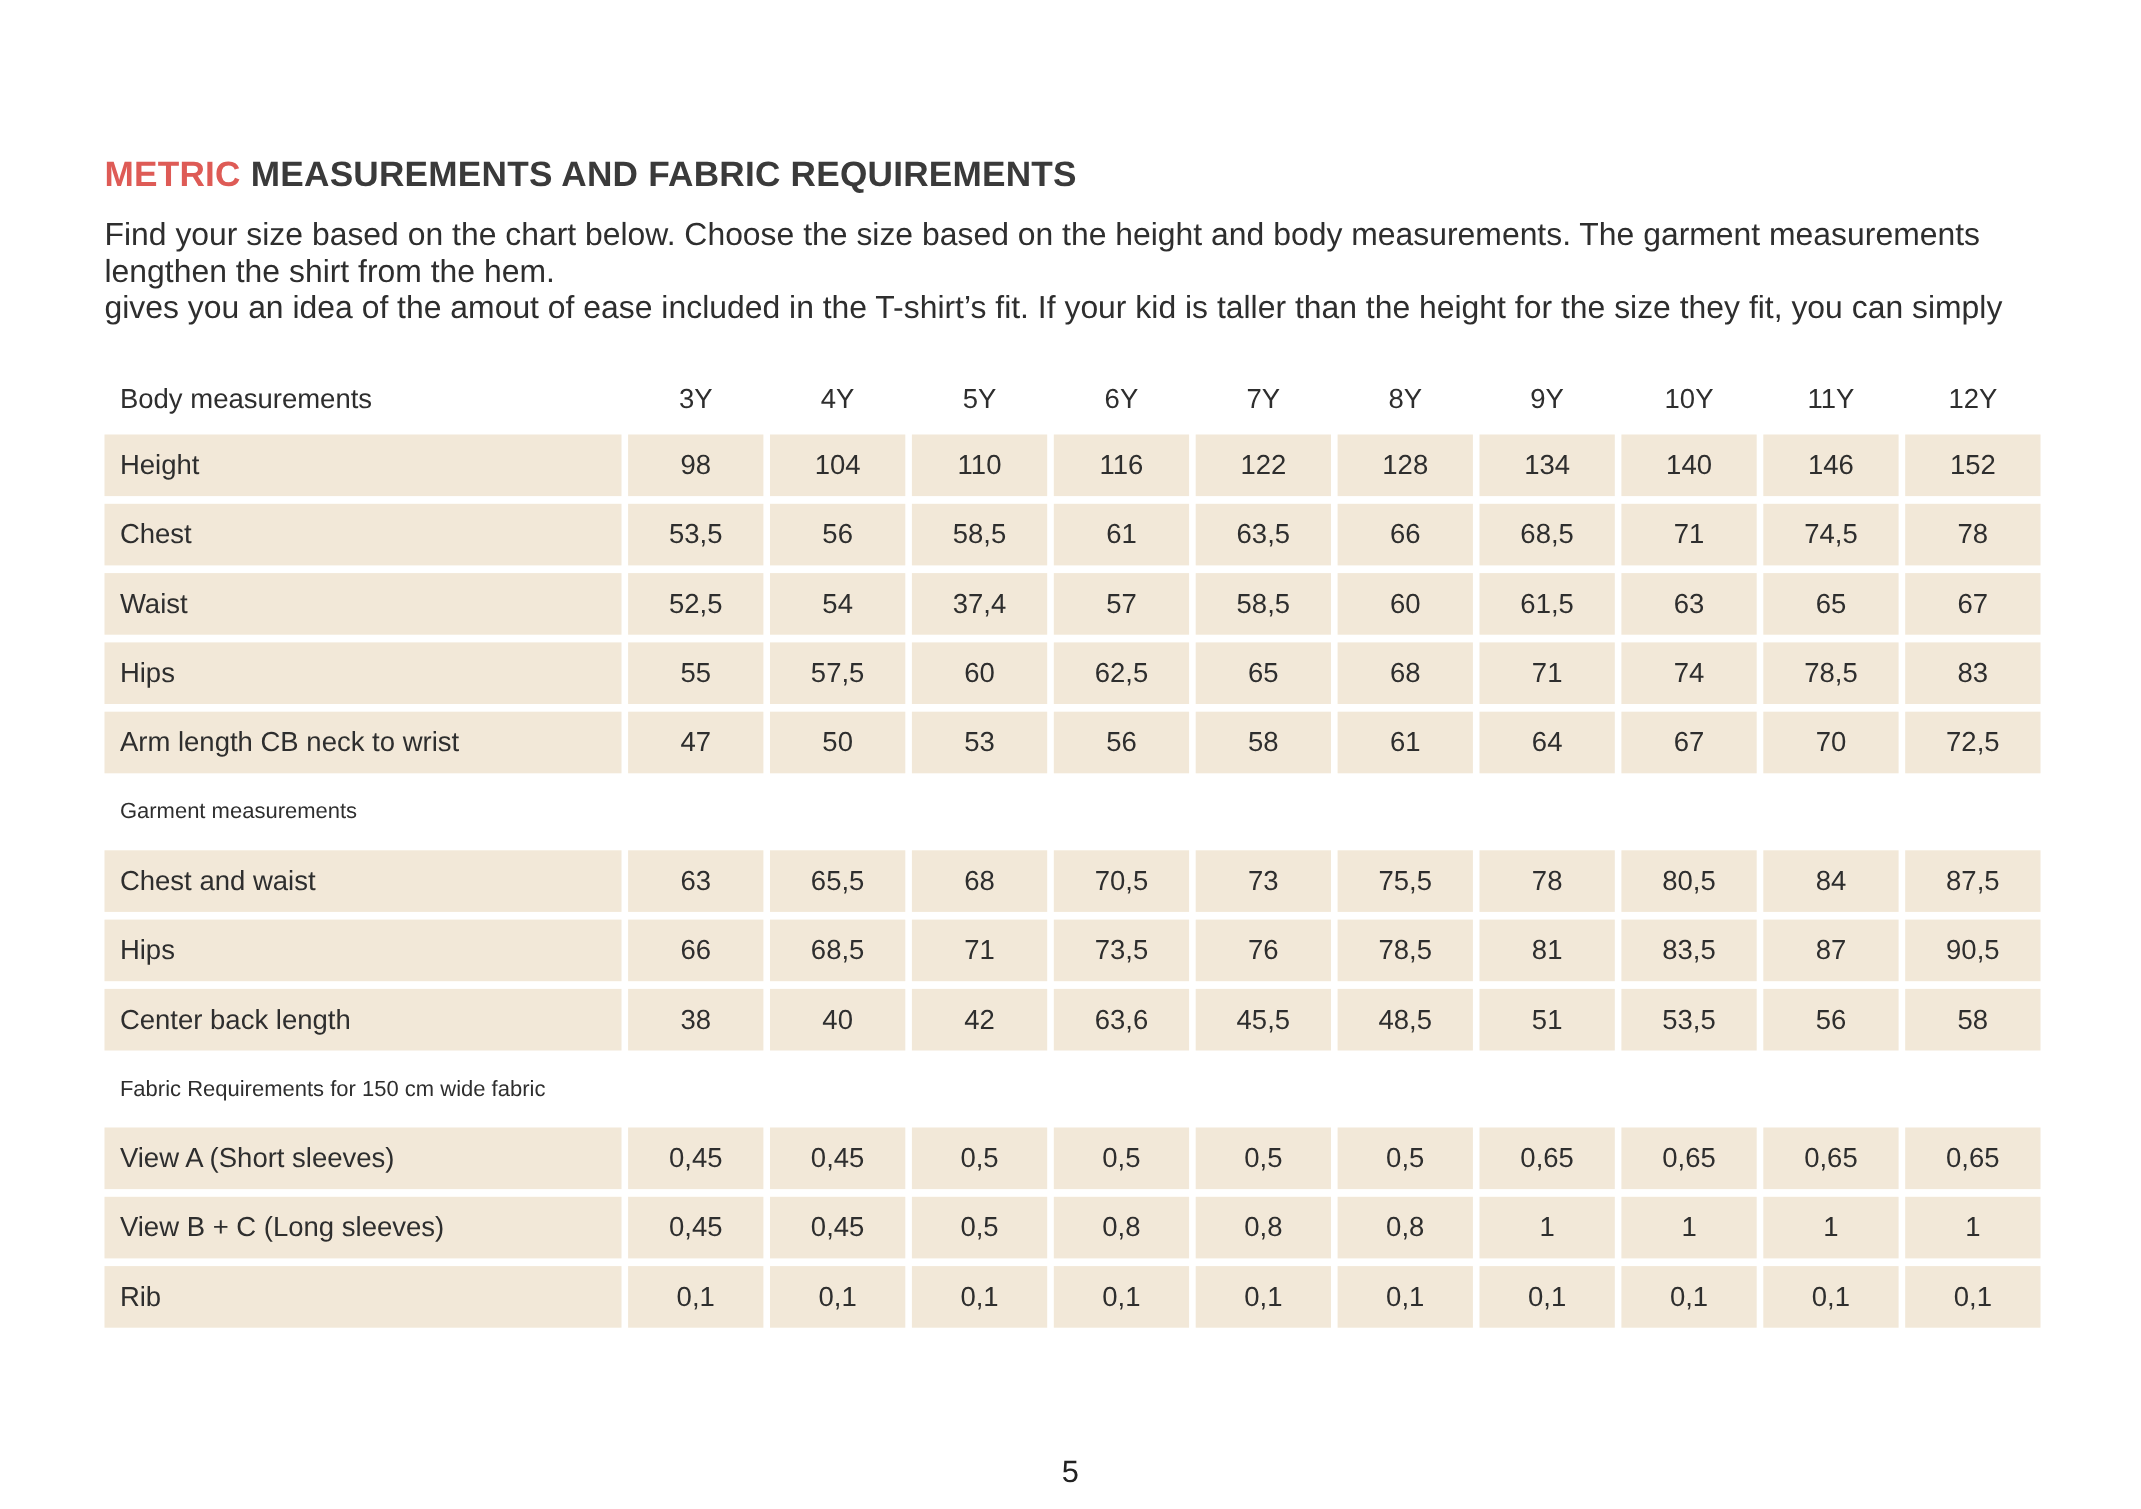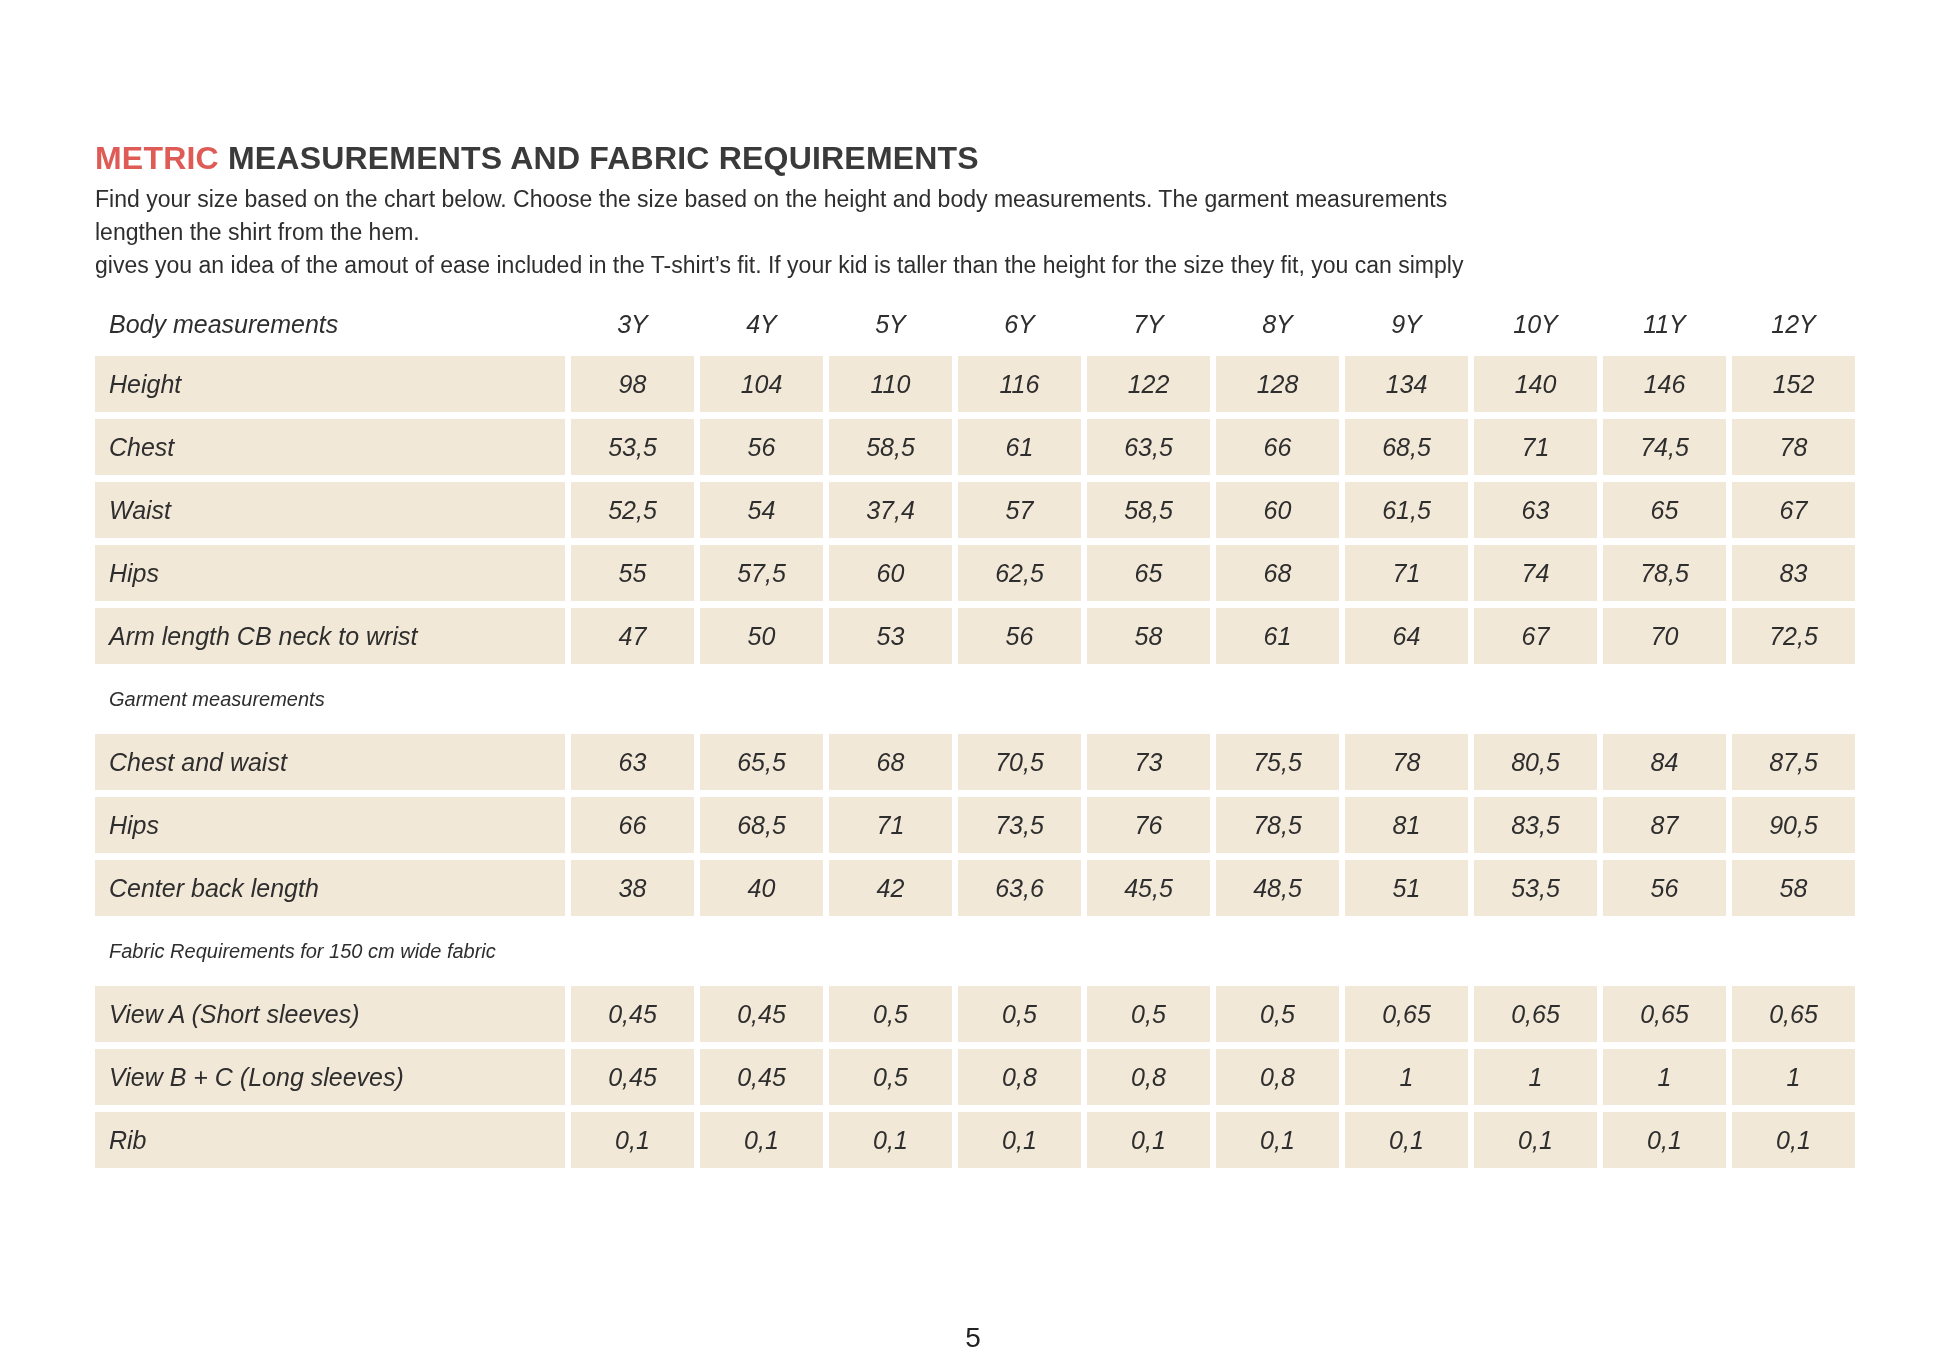--- a/index.html
+++ b/index.html
@@ -19,27 +19,27 @@
   h1 {
     margin: 0;
     font-size: 32px;
     line-height: 36px;
     font-weight: 600;
     letter-spacing: 0.2px;
     color: #3a3a3a;
   }
   h1 .accent { color: var(--accent, #de5b56); }
   .intro {
-    margin-top: 7px;
-    font-size: 23px;
+    margin-top: 22px;
+    font-size: 29px;
     line-height: 33px;
     color: var(--text, #2e2e2e);
   }
   .intro .line { display: block; }
-  .sizetable { margin-top: 20px; font-style: italic; }
+  .sizetable { margin-top: 44px; }
   .trow {
     display: grid;
     grid-template-columns: 470px repeat(10, 123px);
     column-gap: 6px;
     height: 56px;
     margin-bottom: 7px;
   }
   .trow.header { height: 44px; margin-bottom: 10px; }
   .cell {
     display: flex;

